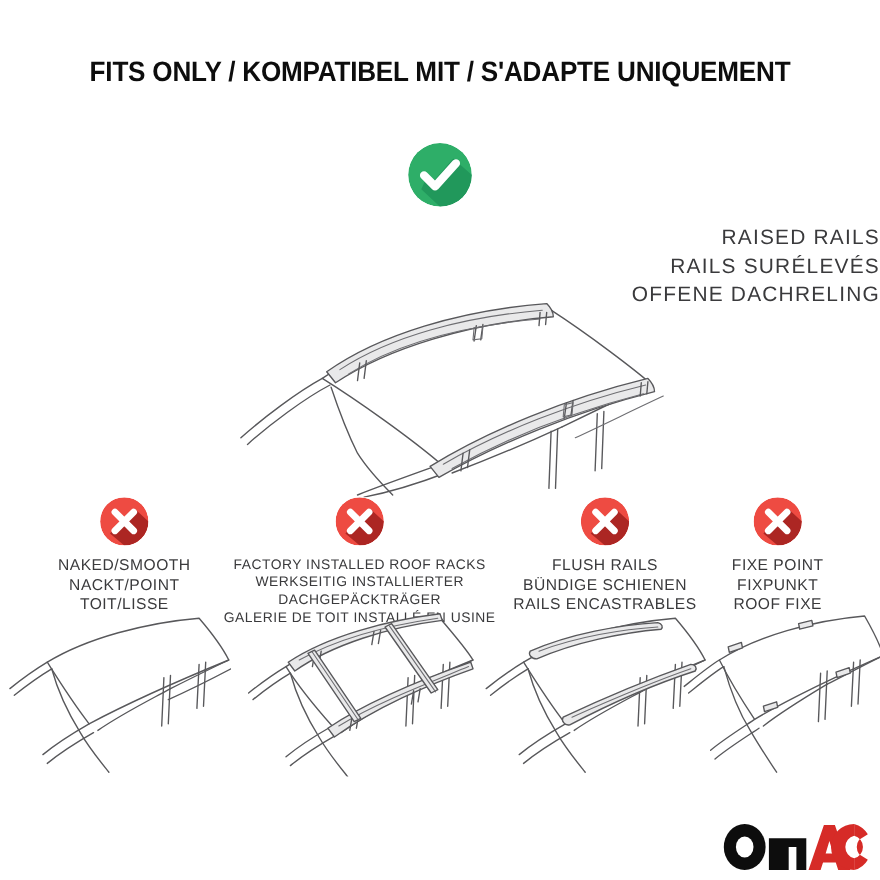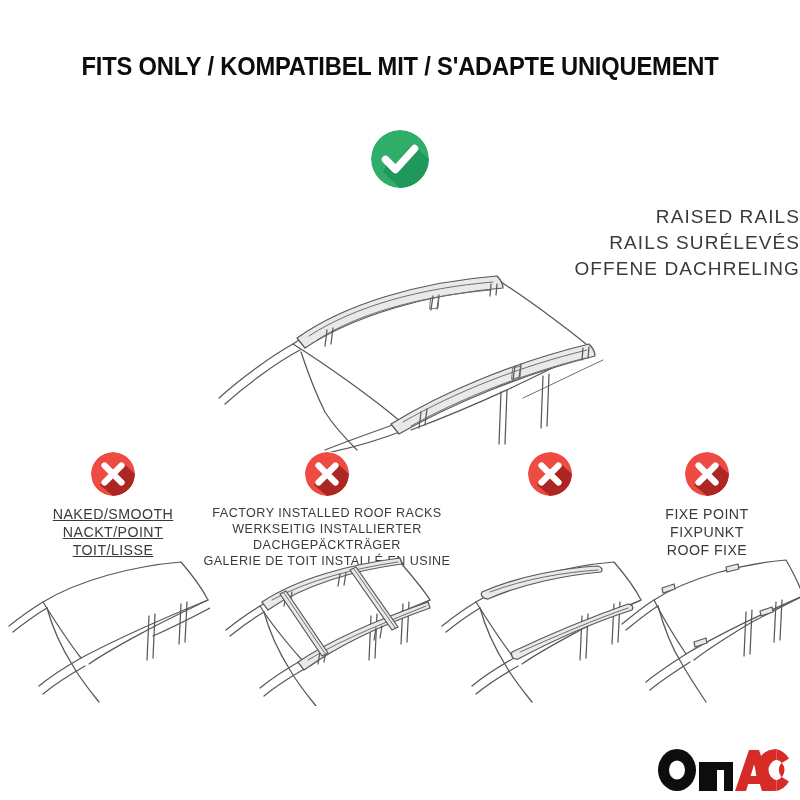--- a/index.html
+++ b/index.html
@@ -86,21 +86,21 @@
     color: #3a3a3c;
     letter-spacing: 0.45px;
     white-space: nowrap;
   }
 
   #option-naked       { left: 13px;  top: 452px; width: 200px; }
   #option-factory     { left: 202px; top: 452px; width: 250px; }
   #option-flush       { left: 452px; top: 452px; width: 196px; }
   #option-fixed       { left: 640px; top: 452px; width: 134px; }
 
-  #option-naked   .opt-line { font-size: 14.2px; text-decoration: underline; }
+  #option-naked   .opt-line { font-size: 14.2px; }
   #option-factory .opt-line { font-size: 12.6px; }
   #option-flush   .opt-line { font-size: 14.2px; }
   #option-fixed   .opt-line { font-size: 14.2px; }
 
   .opt-illustration {
     position: absolute;
   }
   #illus-naked   { left: 5px;   top: 556px; width: 205px; height: 150px; }
   #illus-factory { left: 218px; top: 548px; width: 215px; height: 158px; }
   #illus-flush   { left: 438px; top: 556px; width: 205px; height: 150px; }
@@ -225,20 +225,25 @@
   </div>
 </div>
 
 <div class="option" id="option-flush">
   <div class="badge">
     <svg width="44" height="44" viewBox="0 0 44 44" aria-hidden="true">
       <circle cx="22" cy="22" r="22" fill="#EE4B42"></circle>
       <path d="M22 44A22 22 0 0 0 44 22L31 10 22 19 13 29 9 33Z" fill="#9E1F1C" opacity="0.82"></path>
       <path d="M13.5 13.5 L30.5 30.5 M30.5 13.5 L13.5 30.5" stroke="#FFFFFF" stroke-width="6.2" stroke-linecap="round"></path>
     </svg>
+  </div>
+  <div class="opt-labels">
+    <span class="opt-line">FLUSH RAILS</span>
+    <span class="opt-line">BÜNDIGE SCHIENEN</span>
+    <span class="opt-line">RAILS ENCASTRABLES</span>
   </div>
 </div>
 
 <div class="option" id="option-fixed">
   <div class="badge">
     <svg width="44" height="44" viewBox="0 0 44 44" aria-hidden="true">
       <circle cx="22" cy="22" r="22" fill="#EE4B42"></circle>
       <path d="M22 44A22 22 0 0 0 44 22L31 10 22 19 13 29 9 33Z" fill="#9E1F1C" opacity="0.82"></path>
       <path d="M13.5 13.5 L30.5 30.5 M30.5 13.5 L13.5 30.5" stroke="#FFFFFF" stroke-width="6.2" stroke-linecap="round"></path>
     </svg>

